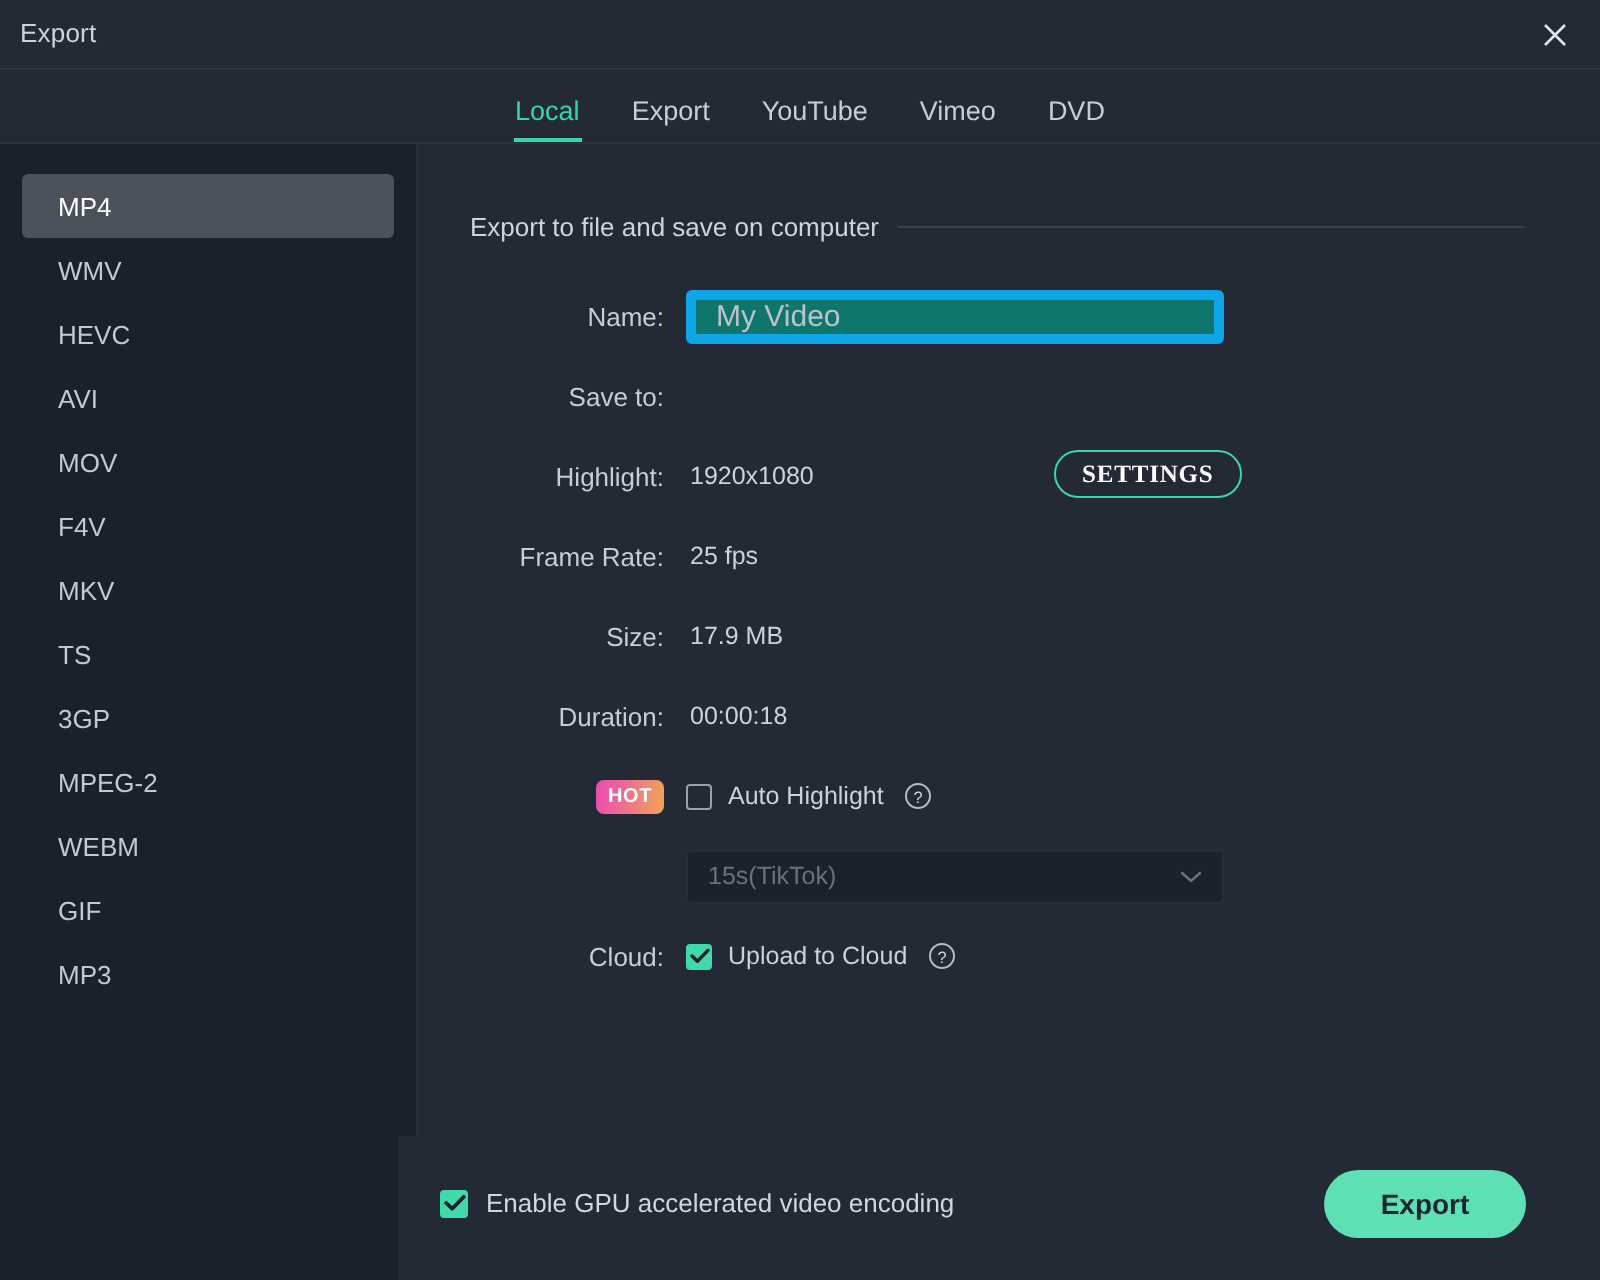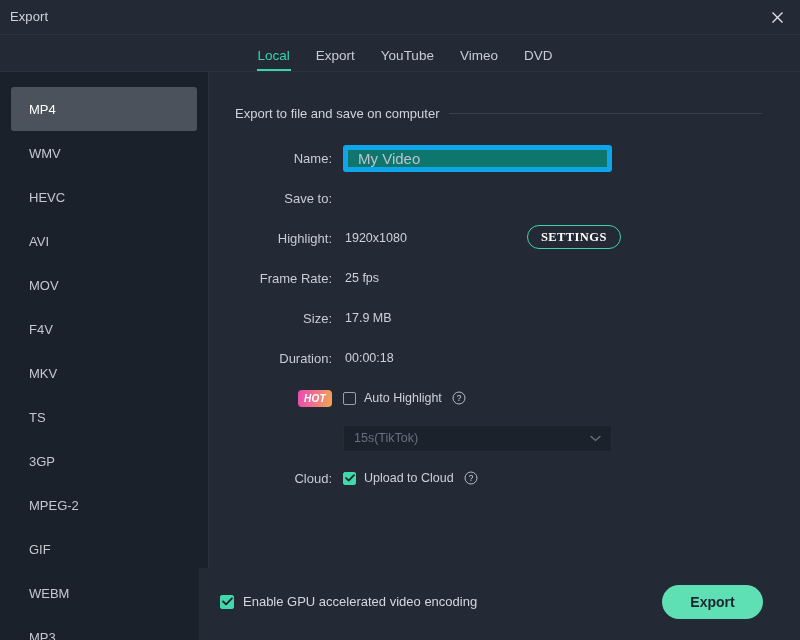--- a/index.html
+++ b/index.html
@@ -89,21 +89,21 @@
     position: absolute;
     top: 72px; left: 0;
     width: 209px;
     height: 568px;
     background: #1b212b;
     border-right: 1px solid #2a313c;
     padding-top: 15px;
   }
   .fmt-item {
     position: relative;
-    height: 44px;
+    height: 32px;
     margin: 0 11px;
     display: flex;
     align-items: center;
     padding-left: 18px;
     font-size: 13px;
     color: #c3c8d1;
     border-radius: 3px;
     cursor: pointer;
   }
   .fmt-item.selected {
@@ -224,21 +224,20 @@
 
   
   .hot-badge {
     width: 34px;
     height: 17px;
     border-radius: 4px;
     background: linear-gradient(100deg, #e94bb0 0%, #ef6f8e 45%, #f0a84f 100%);
     color: #ffffff;
     font-size: 10px;
     font-weight: bold;
-    font-style: italic;
     display: flex;
     align-items: center;
     justify-content: center;
     letter-spacing: .3px;
     margin-left: auto;
   }
   .hot-cell {
     width: 123px;
     flex: 0 0 123px;
     display: flex;
@@ -368,22 +367,22 @@
     <div class="fmt-item selected">MP4</div>
     <div class="fmt-item">WMV</div>
     <div class="fmt-item">HEVC</div>
     <div class="fmt-item">AVI</div>
     <div class="fmt-item">MOV</div>
     <div class="fmt-item">F4V</div>
     <div class="fmt-item">MKV</div>
     <div class="fmt-item">TS</div>
     <div class="fmt-item">3GP</div>
     <div class="fmt-item">MPEG-2</div>
+    <div class="fmt-item">WEBM</div>
     <div class="fmt-item">GIF</div>
-    <div class="fmt-item">WEBM</div>
     <div class="fmt-item">MP3</div>
   </div>
 
   <div class="main">
 
     <div class="section-head">
       <span class="section-head-label">Export to file and save on computer</span>
       <span class="section-head-rule"></span>
     </div>
 

